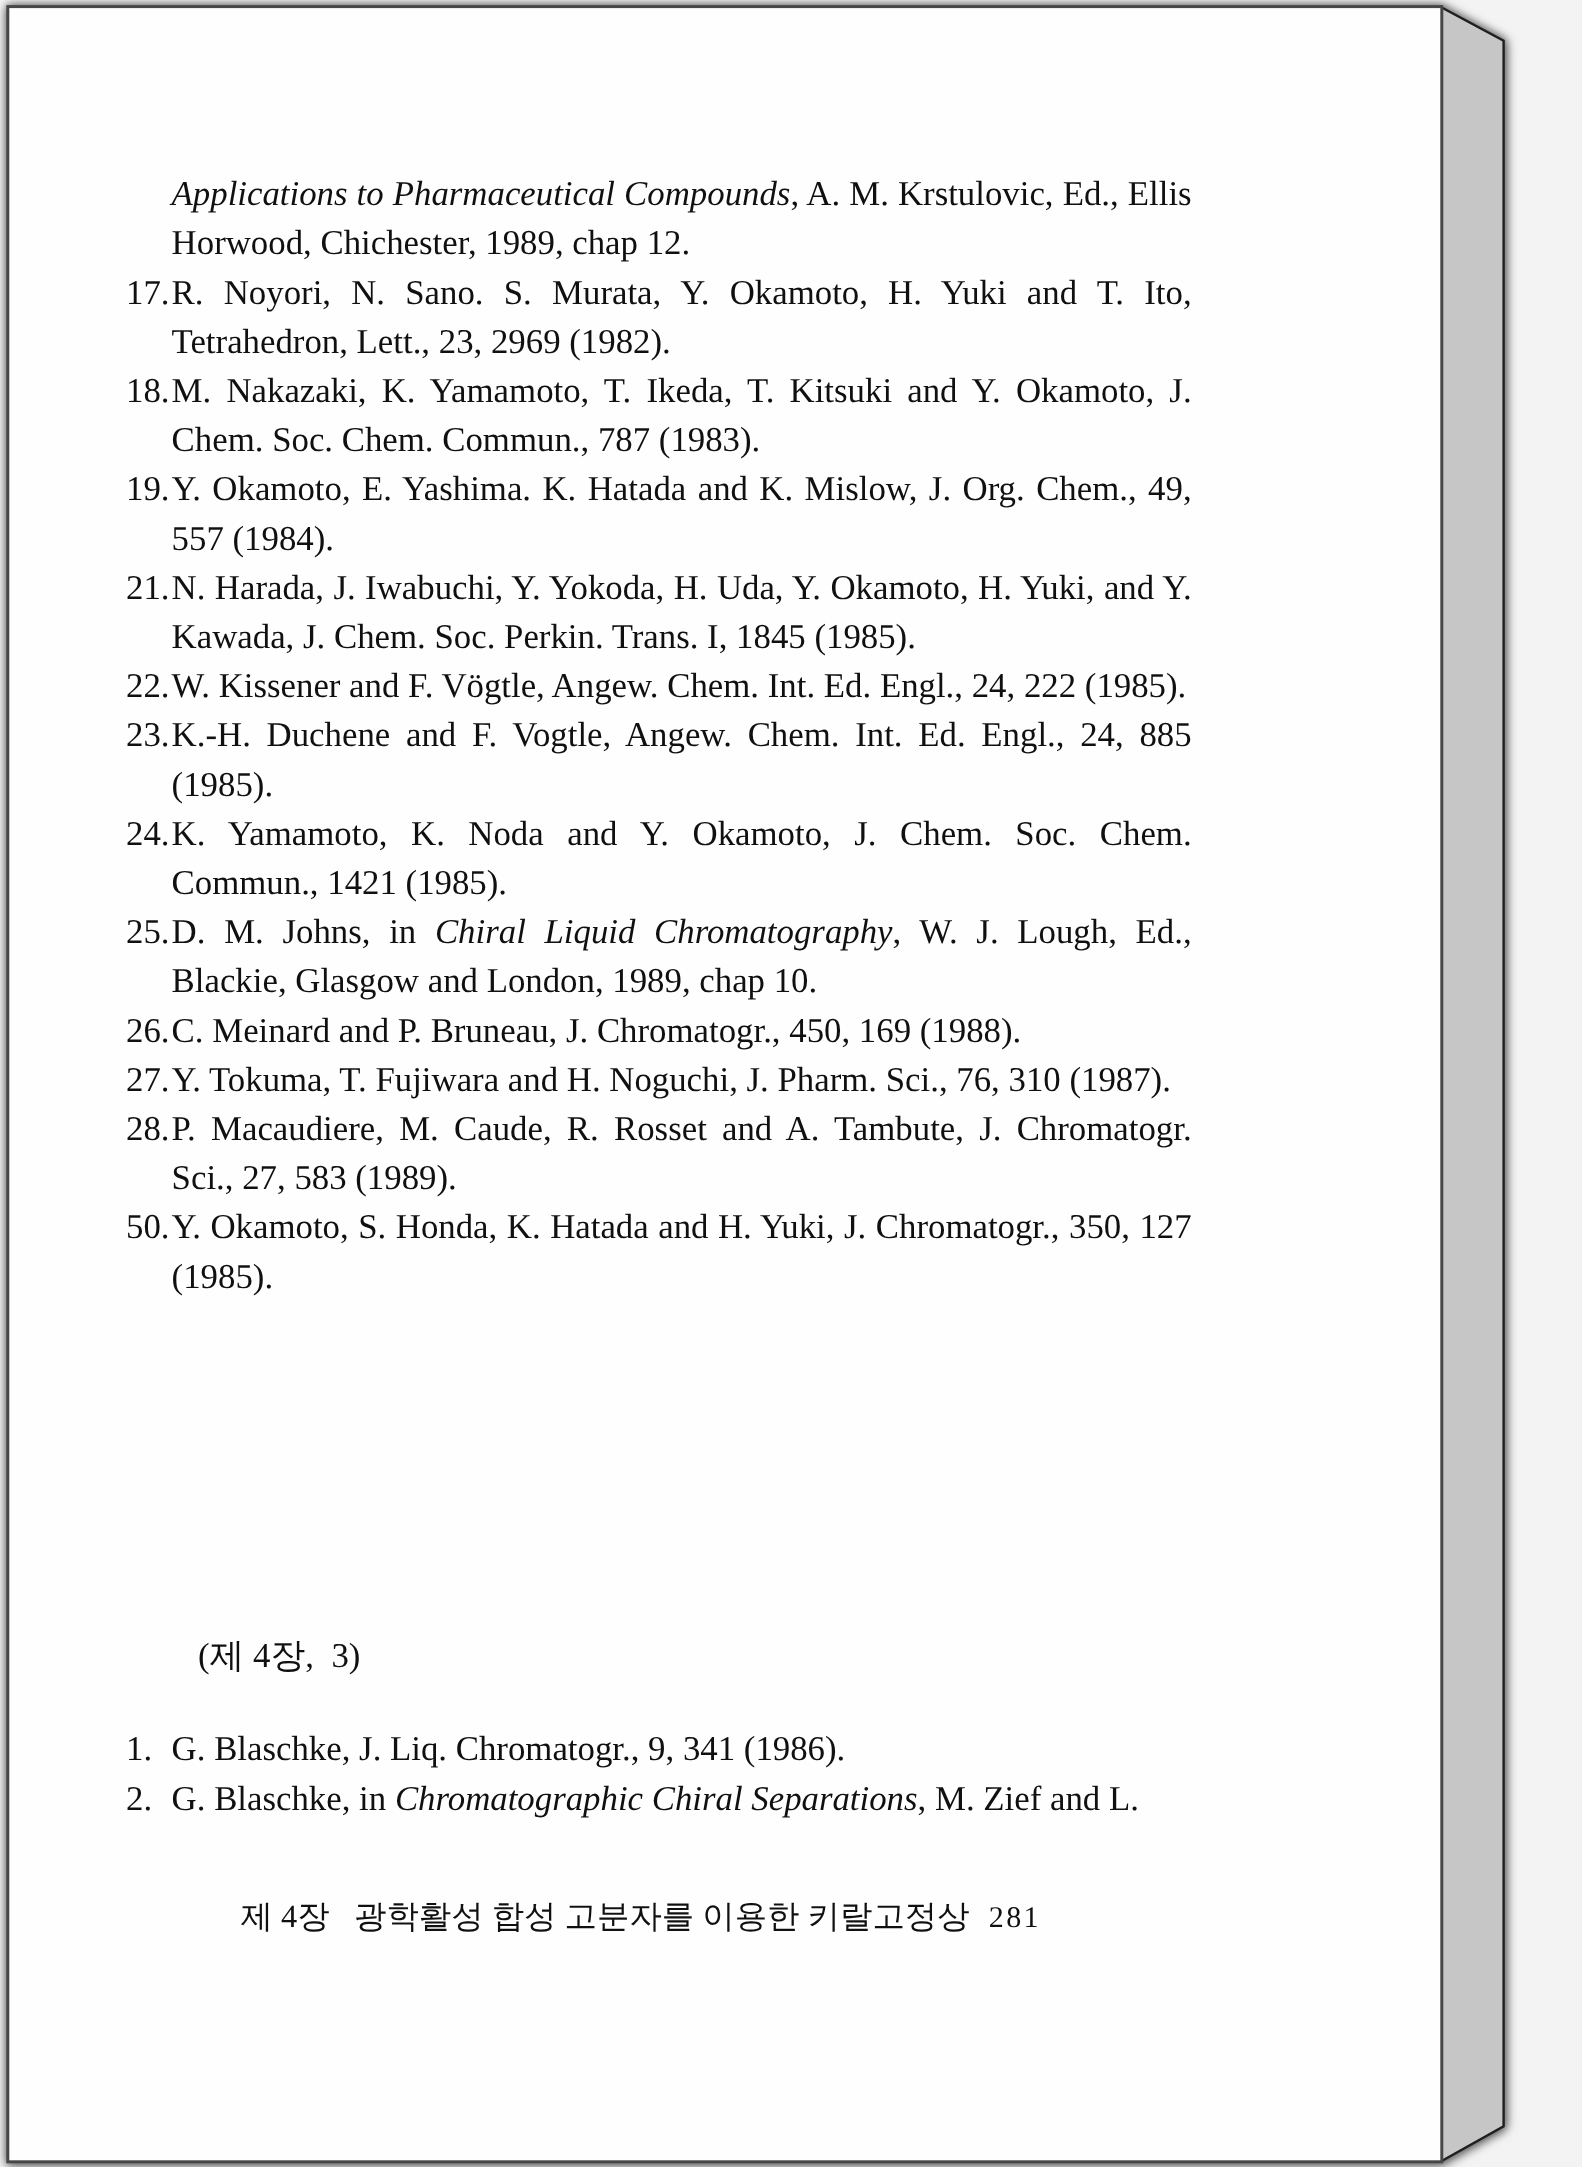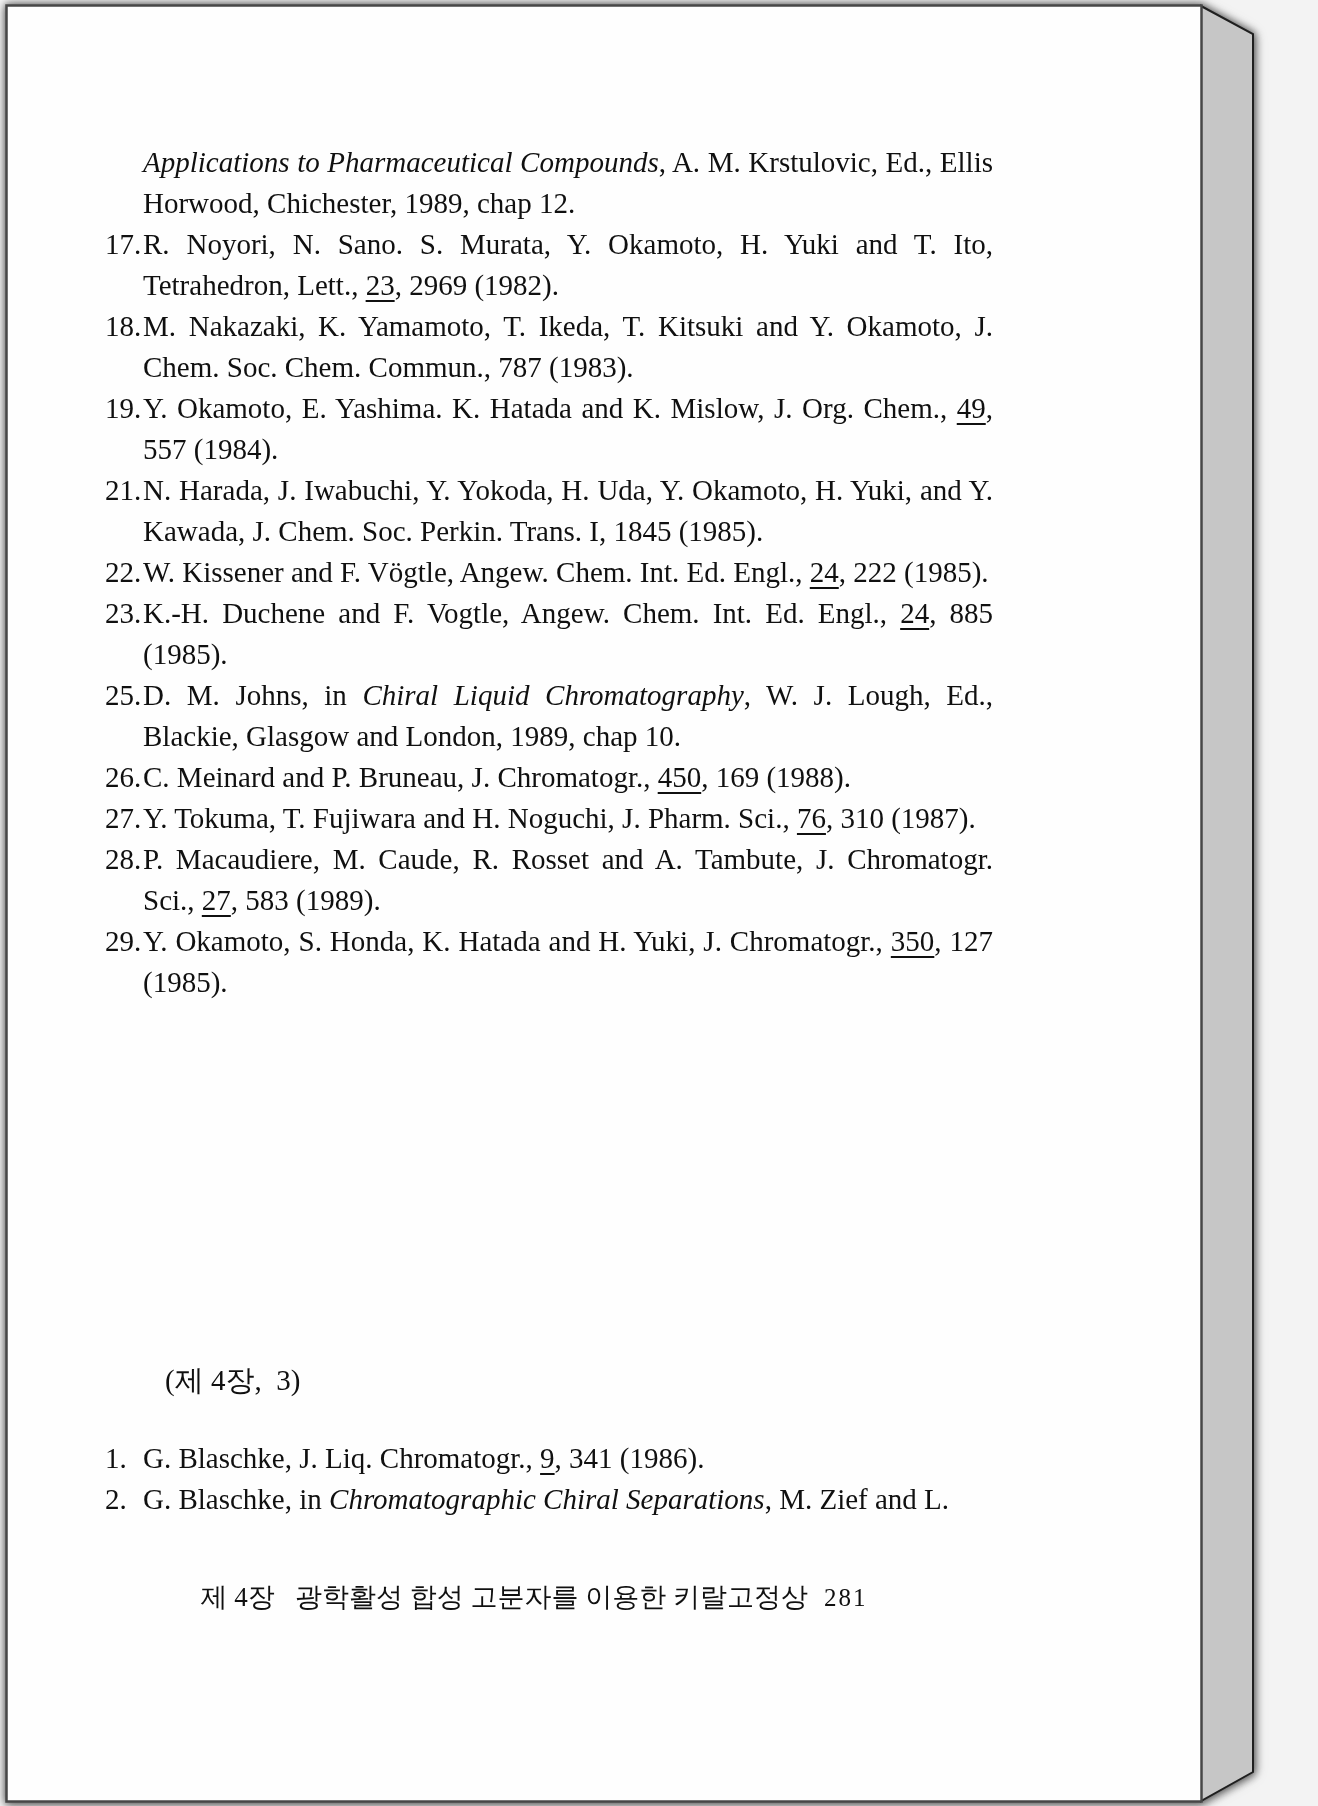--- a/index.html
+++ b/index.html
@@ -44,21 +44,20 @@
   .ref .num {
     display: inline-block;
     width: 32px;
     margin-left: -38px;
     margin-right: 6px;
     text-align: right;
   }
   .seg-normal { font-style: normal; }
   .seg-italic { font-style: italic; }
   .seg-underline {
-    text-decoration: underline;
     text-underline-offset: 5px;
     text-decoration-thickness: 2px;
   }
   .section-label {
     position: absolute;
     left: 165px;
     top: 1360px;
     font-size: 29px;
     line-height: 41px;
     white-space: pre;
@@ -95,25 +94,26 @@
   <div class="content">
 
     <div class="refs" id="refs-part1">
         <div class="ref"><span class="num"></span><span class="seg-italic">Applications to Pharmaceutical Compounds</span><span class="seg-normal">, A. M. Krstulovic, Ed., Ellis Horwood, Chichester, 1989, chap 12.</span></div>
         <div class="ref"><span class="num">17.</span><span class="seg-normal">R. Noyori, N. Sano. S. Murata, Y. Okamoto, H. Yuki and T. Ito, Tetrahedron, Lett., </span><span class="seg-underline">23</span><span class="seg-normal">, 2969 (1982).</span></div>
         <div class="ref"><span class="num">18.</span><span class="seg-normal">M. Nakazaki, K. Yamamoto, T. Ikeda, T. Kitsuki and Y. Okamoto, J. Chem. Soc. Chem. Commun., 787 (1983).</span></div>
         <div class="ref"><span class="num">19.</span><span class="seg-normal">Y. Okamoto, E. Yashima. K. Hatada and K. Mislow, J. Org. Chem., </span><span class="seg-underline">49</span><span class="seg-normal">, 557 (1984).</span></div>
         <div class="ref"><span class="num">21.</span><span class="seg-normal">N. Harada, J. Iwabuchi, Y. Yokoda, H. Uda, Y. Okamoto, H. Yuki, and Y. Kawada, J. Chem. Soc. Perkin. Trans. I, 1845 (1985).</span></div>
         <div class="ref"><span class="num">22.</span><span class="seg-normal">W. Kissener and F. Vögtle, Angew. Chem. Int. Ed. Engl., </span><span class="seg-underline">24</span><span class="seg-normal">, 222 (1985).</span></div>
         <div class="ref"><span class="num">23.</span><span class="seg-normal">K.-H. Duchene and F. Vogtle, Angew. Chem. Int. Ed. Engl., </span><span class="seg-underline">24</span><span class="seg-normal">, 885 (1985).</span></div>
+        <div class="ref"><span class="num">24.</span><span class="seg-normal">K. Yamamoto, K. Noda and Y. Okamoto, J. Chem. Soc. Chem. Commun., 1421 (1985).</span></div>
         <div class="ref"><span class="num">25.</span><span class="seg-normal">D. M. Johns, in </span><span class="seg-italic">Chiral Liquid Chromatography</span><span class="seg-normal">, W. J. Lough, Ed., Blackie, Glasgow and London, 1989, chap 10.</span></div>
         <div class="ref"><span class="num">26.</span><span class="seg-normal">C. Meinard and P. Bruneau, J. Chromatogr., </span><span class="seg-underline">450</span><span class="seg-normal">, 169 (1988).</span></div>
         <div class="ref"><span class="num">27.</span><span class="seg-normal">Y. Tokuma, T. Fujiwara and H. Noguchi, J. Pharm. Sci., </span><span class="seg-underline">76</span><span class="seg-normal">, 310 (1987).</span></div>
         <div class="ref"><span class="num">28.</span><span class="seg-normal">P. Macaudiere, M. Caude, R. Rosset and A. Tambute, J. Chromatogr. Sci., </span><span class="seg-underline">27</span><span class="seg-normal">, 583 (1989).</span></div>
-        <div class="ref"><span class="num">29.</span><span class="seg-normal">Y. Okamoto, S. Honda, K. Hatada and H. Yuki, J. Chromatogr., </span><span class="seg-underline">350</span><span class="seg-normal">, 127 (1985).</span></div>
+        <div class="ref"><span class="num">50.</span><span class="seg-normal">Y. Okamoto, S. Honda, K. Hatada and H. Yuki, J. Chromatogr., </span><span class="seg-underline">350</span><span class="seg-normal">, 127 (1985).</span></div>
       </div>
 
     <div class="section-label">(제 4장,  3)</div>
 
     <div class="refs" id="refs-part2">
         <div class="ref"><span class="num">1.</span><span class="seg-normal">G. Blaschke, J. Liq. Chromatogr., </span><span class="seg-underline">9</span><span class="seg-normal">, 341 (1986).</span></div>
         <div class="ref"><span class="num">2.</span><span class="seg-normal">G. Blaschke, in </span><span class="seg-italic">Chromatographic Chiral Separations</span><span class="seg-normal">, M. Zief and L.</span></div>
       </div>
 
     <div class="footer">

